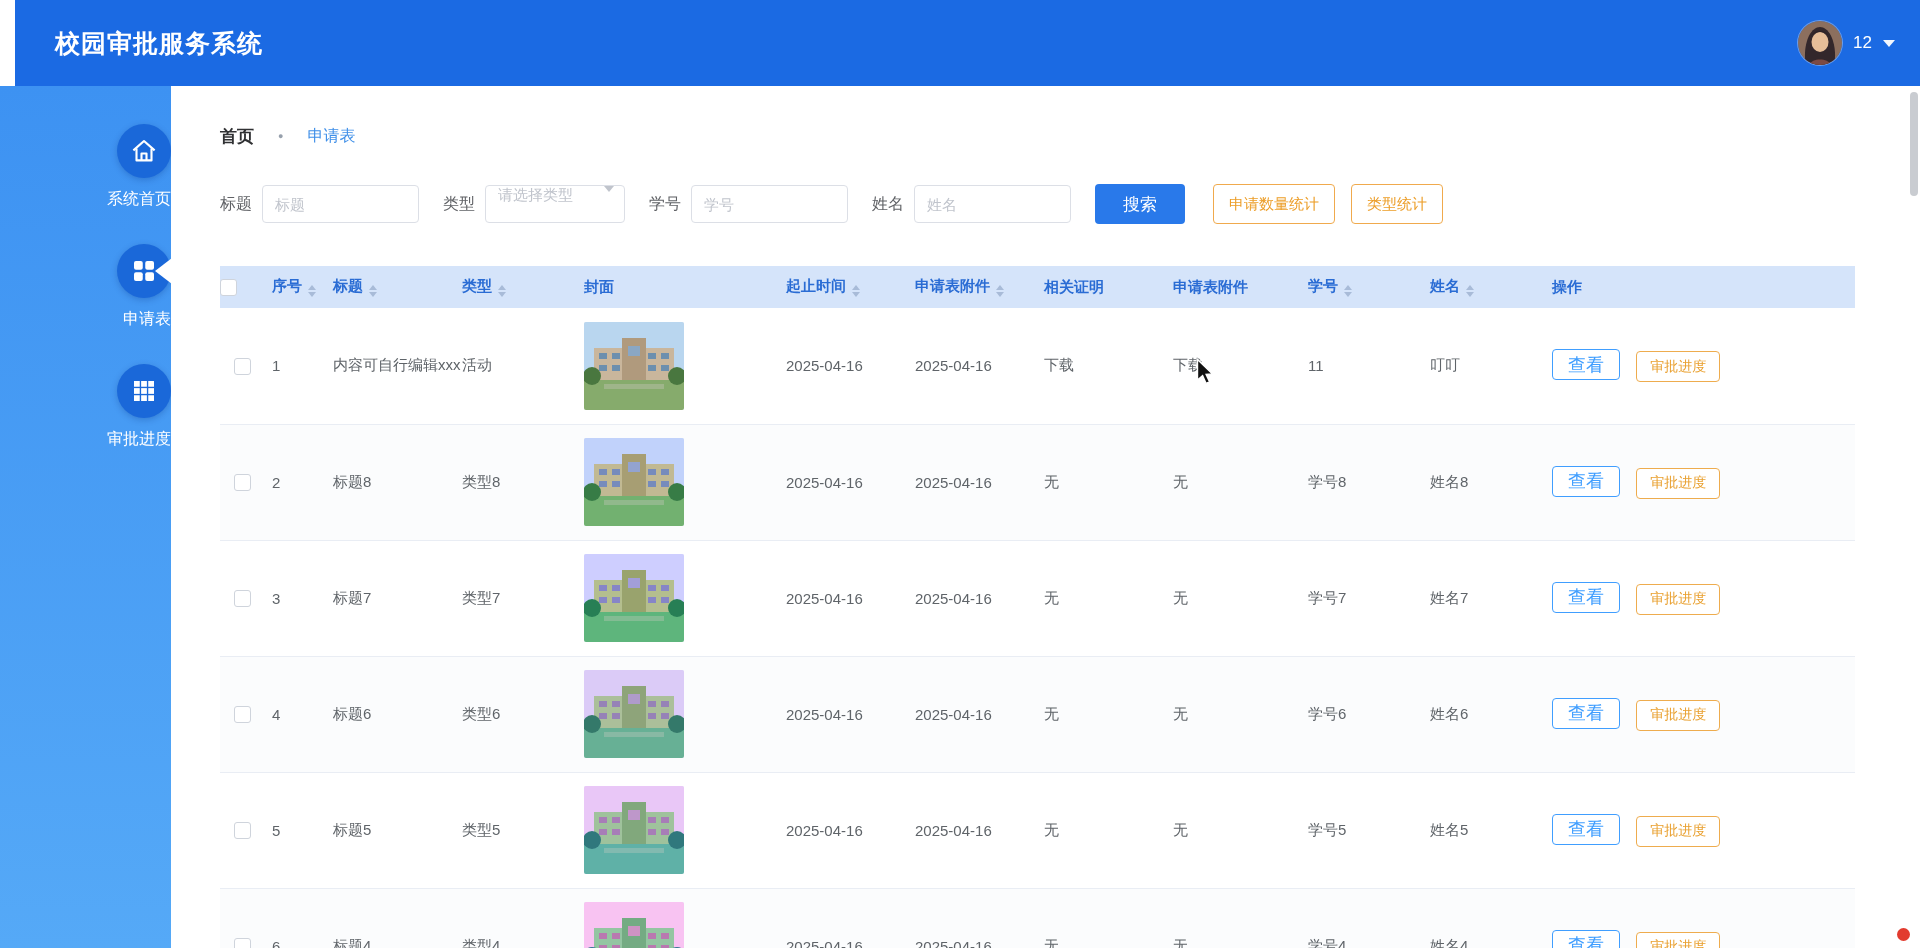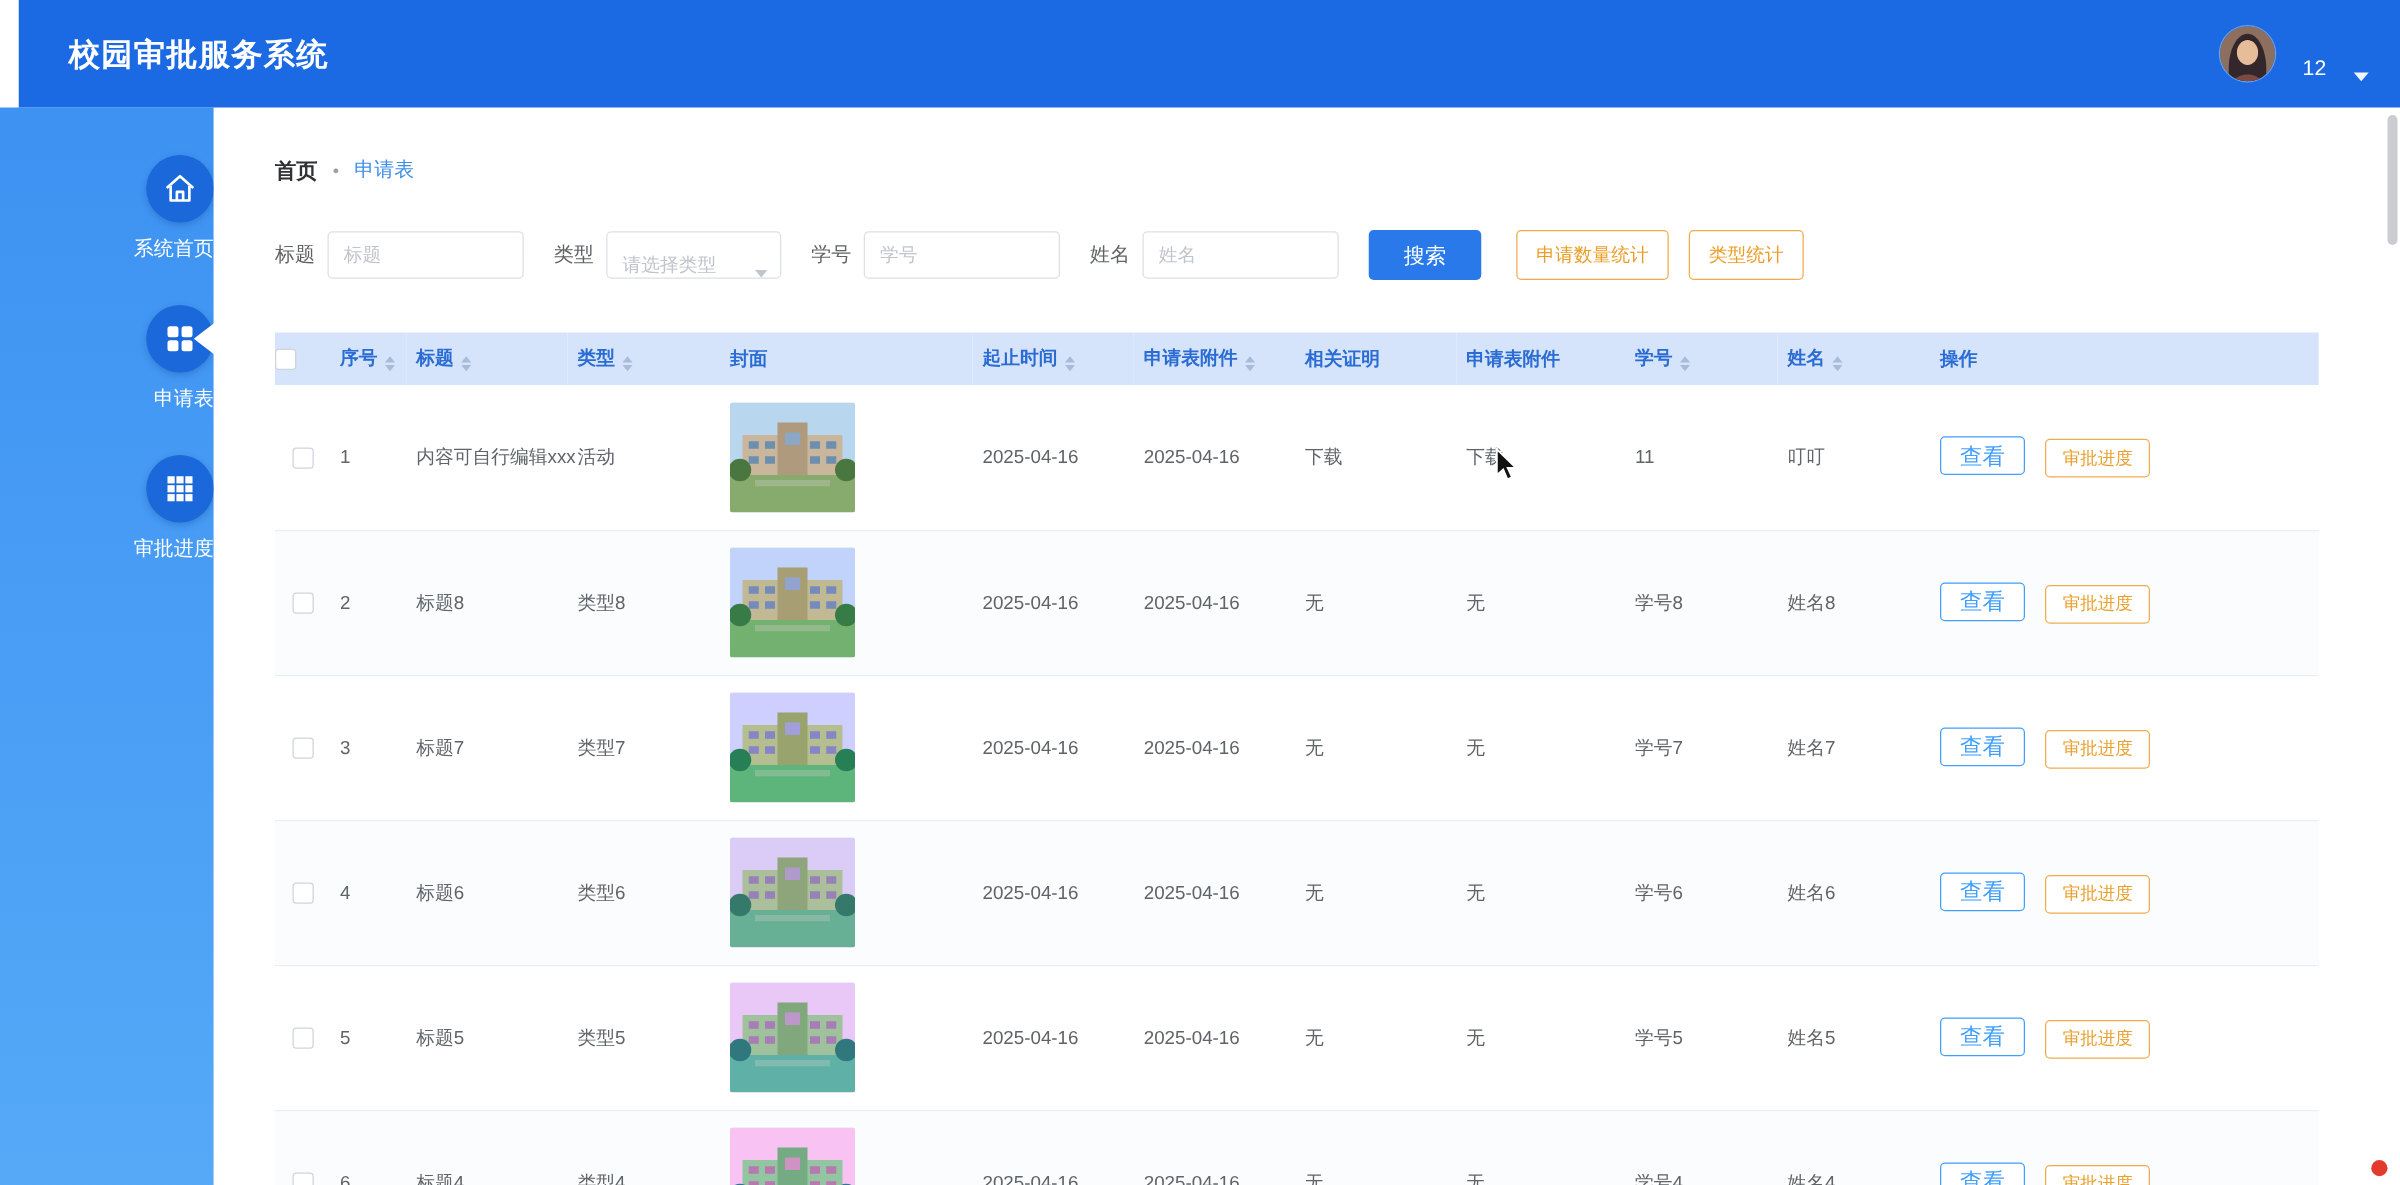--- a/index.html
+++ b/index.html
@@ -5,21 +5,21 @@
   :root{
     --primary:#1b6ae3; --accent-orange:#e6a23c; --success-green:#2fa84f; --link-blue:#409eff;
   }
   *{margin:0;padding:0;box-sizing:border-box;font-family:"Liberation Sans",sans-serif}
   html,body{width:1920px;height:948px;overflow:hidden;background:#fff;position:relative}
 
   
   .app-header{position:absolute;top:0;left:15px;width:1920px;height:86px;background:var(--primary,#1b6ae3);
     display:flex;align-items:center;justify-content:space-between;padding:0 40px;z-index:20}
   .app-title{color:#fff;font-size:25px;font-weight:700;letter-spacing:1px}
-  .user-area{display:flex;align-items:flex-end;gap:22px;cursor:pointer}
+  .user-area{display:flex;align-items:center;gap:11px;cursor:pointer}
   .avatar{width:44px;height:44px;border-radius:50%;overflow:hidden;flex:none;box-shadow:0 0 0 1px rgba(255,255,255,.35)}
   .avatar svg{width:100%;height:100%;display:block}
   .user-badge{color:#fff;font-size:17px}
   .caret{width:0;height:0;border-left:6px solid transparent;border-right:6px solid transparent;border-top:7px solid #fff;opacity:.95}
 
   
   .sidebar{position:absolute;top:86px;left:0;width:171px;height:862px;
     background:linear-gradient(180deg,#3d92f2 0%,#55a9f7 100%)}
   .side-menu{display:flex;flex-direction:column;padding-top:22px}
   .side-item{position:relative;display:flex;flex-direction:column;align-items:flex-end;padding:16px 0 18px;cursor:pointer}
@@ -27,32 +27,32 @@
     box-shadow:0 2px 6px rgba(0,40,120,.25)}
   .side-icon svg{width:30px;height:30px}
   .side-label{margin-top:11px;color:#fff;font-size:16px}
   .side-item.active::after{content:"";position:absolute;right:-1px;top:30px;
     border-top:13px solid transparent;border-bottom:13px solid transparent;border-right:17px solid #fff}
 
   
   .main{position:absolute;top:86px;left:171px;width:1749px;height:862px;background:#fff;
     padding:39px 0 0 49px;overflow:hidden}
 
-  .breadcrumb{display:flex;align-items:center;gap:12px;height:22px}
+  .breadcrumb{display:flex;align-items:center;gap:24px;height:22px}
   .bc-home{font-size:17px;font-weight:700;color:#303133;cursor:pointer}
   .bc-dot{font-size:9px;color:#97a0ac}
   .bc-current{font-size:16px;color:#3f8fe8}
 
   .filter-bar{margin-top:37px;display:flex;align-items:center;height:40px}
   .f-label{font-size:16px;color:#606266;margin-right:10px;white-space:nowrap}
   .f-input{width:157px;height:38px;border:1px solid #dcdfe6;border-radius:4px;padding:0 12px;font-size:15px;color:#606266;
     outline:none;margin-right:24px;background:#fff}
   .f-input::placeholder{color:#c0c4cc}
   .f-select{width:140px;height:38px;border:1px solid #dcdfe6;border-radius:4px;padding:0 10px 0 12px;
-    display:flex;align-items:flex-end;justify-content:space-between;margin-right:24px;cursor:pointer;background:#fff}
+    display:flex;align-items:flex-start;justify-content:space-between;margin-right:24px;cursor:pointer;background:#fff}
   .f-select-text{font-size:15px;color:#c0c4cc;white-space:nowrap}
   .select-caret{width:0;height:0;border-left:5px solid transparent;border-right:5px solid transparent;border-top:6px solid #c0c4cc}
   .btn-search{width:90px;height:40px;background:#2979ea;color:#fff;border:none;border-radius:4px;font-size:17px;cursor:pointer;margin-right:28px}
   .btn-stat{height:40px;padding:0 15px;background:#fff;border:1px solid #f0aa4d;color:#ec9d27;border-radius:4px;font-size:15px;cursor:pointer;margin-right:16px;white-space:nowrap}
 
   
   .data-table{margin-top:42px;width:1635px;border-collapse:collapse;table-layout:fixed}
   .data-table thead th{background:#d5e4fa;height:42px;font-size:15px;font-weight:700;color:#2a6cd4;
     text-align:left;padding:0 0 0 8px;white-space:nowrap}
   .data-table td{border-bottom:1px solid #e9edf4;height:116px;font-size:15px;color:#5f6469;padding-left:8px;white-space:nowrap}

